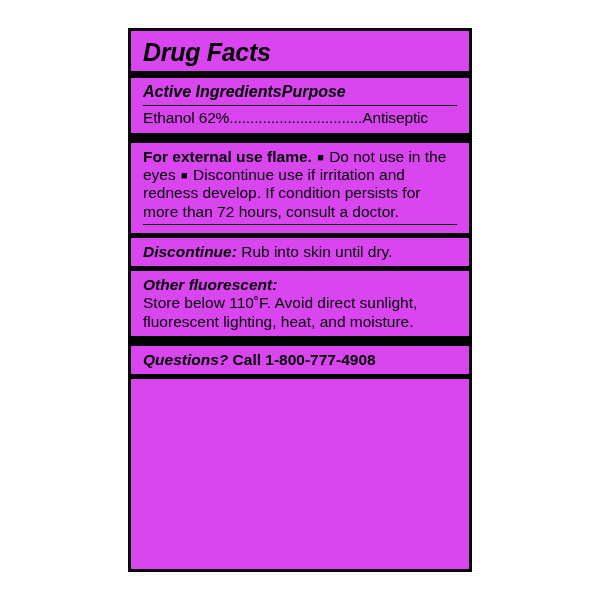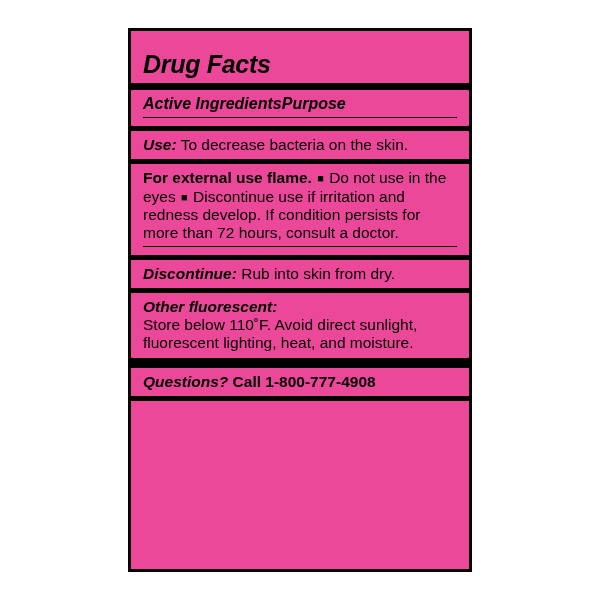--- a/index.html
+++ b/index.html
@@ -11,22 +11,22 @@
     font-family: "Liberation Sans", sans-serif;
   }
   #panel {
     position: absolute;
     left: 128px;
     top: 28px;
     width: 344px;
     height: 544px;
     border: 3px solid #000;
     box-sizing: border-box;
-    background: #ec4899;
-    padding: 12px 10px;
+    background: #d946ef;
+    padding: 0 10px;
   }
   .title {
     font-size: 25px;
     font-weight: bold;
     font-style: italic;
     letter-spacing: -0.3px;
     padding: 8px 0 6px 2px;
     line-height: 1.05;
   }
   .rule-thick {
@@ -80,47 +80,44 @@
 
   <div class="title">Drug Facts</div>
   <div class="rule-thick"></div>
 
   <div class="sec">
     <div class="row">
       <span>Active Ingredients</span>
       <span>Purpose</span>
     </div>
     <div class="rule-thin"></div>
+    <div class="ai-line tight">Ethanol 62%................................Antiseptic</div>
   </div>
 
   <div class="rule-med"></div>
 
-  <div class="sec">
-    <span class="lbl-bi">Use:</span>
-    <span>To decrease bacteria on the skin.</span>
-  </div>
 
   <div class="rule-med"></div>
 
   <div class="sec">
     <div>
       <span class="lbl-b">For external use flame.</span>
       <span class="sq">■</span>
       <span>Do not use in the eyes</span>
       <span class="sq">■</span>
       <span>Discontinue use if irritation and redness develop. If condition persists for more than 72 hours, consult a doctor.</span>
     </div>
     <div class="rule-thin"></div>
   </div>
 
   <div class="rule-med"></div>
 
   <div class="sec">
     <span class="lbl-bi">Discontinue:</span>
-    <span>Rub into skin from dry.</span>
+    <span>Rub into skin until dry.</span>
   </div>
 
   <div class="rule-med"></div>
 
   <div class="sec">
     <div class="lbl-bi">Other fluorescent:</div>
     <div>Store below 110˚F. Avoid direct sunlight, fluorescent lighting, heat, and moisture.</div>
   </div>
 
   <div class="rule-med"></div>

